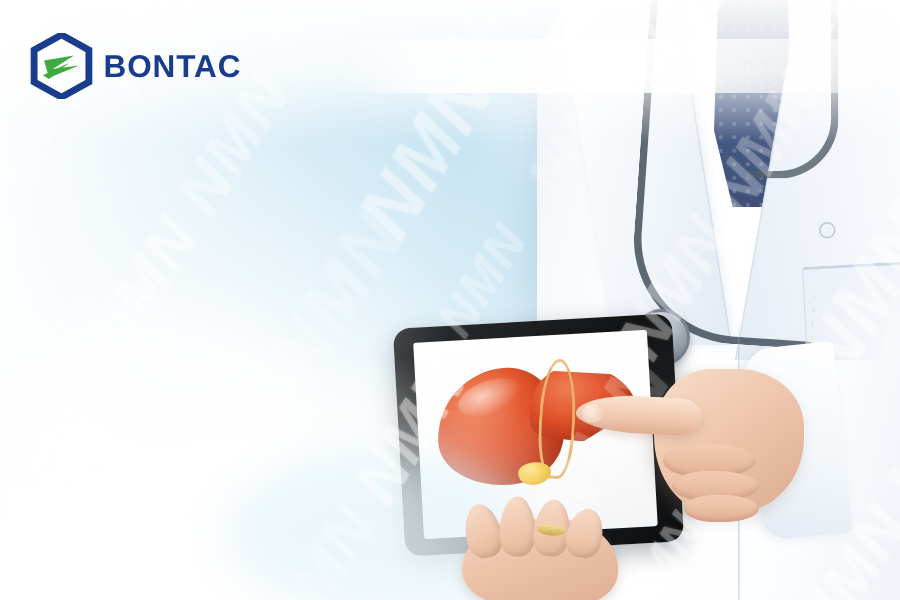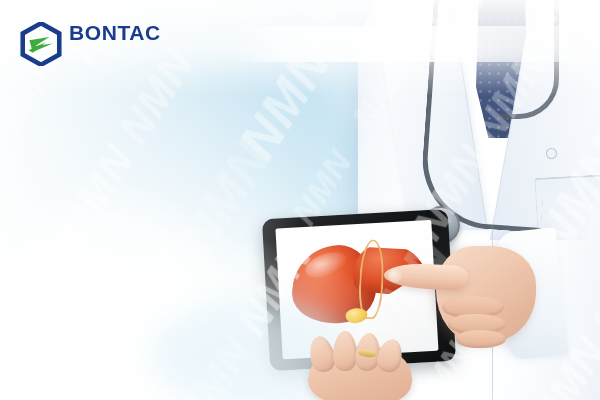--- a/index.html
+++ b/index.html
@@ -353,21 +353,21 @@
     position: absolute;
     left: 228px; top: 26px;
     width: 372px; height: 36px;
     background: linear-gradient(90deg, rgba(255,255,255,0) 0%, rgba(255,255,255,0.78) 14%, rgba(255,255,255,0.9) 50%, rgba(255,255,255,0.55) 88%, rgba(255,255,255,0) 100%);
     z-index: 7;
   }
   .logo-wrap {
     position: absolute;
     left: 20px; top: 22px;
     display: flex;
-    align-items: flex-start;
+    align-items: center;
     gap: 7px;
     z-index: 9;
   }
   .logo-mark { width: 42px; height: 44px; display: block; }
   .logo-text {
     font-size: 21px;
     font-weight: 700;
     color: #1a3c8c;
     letter-spacing: 0.6px;
     line-height: 1;

